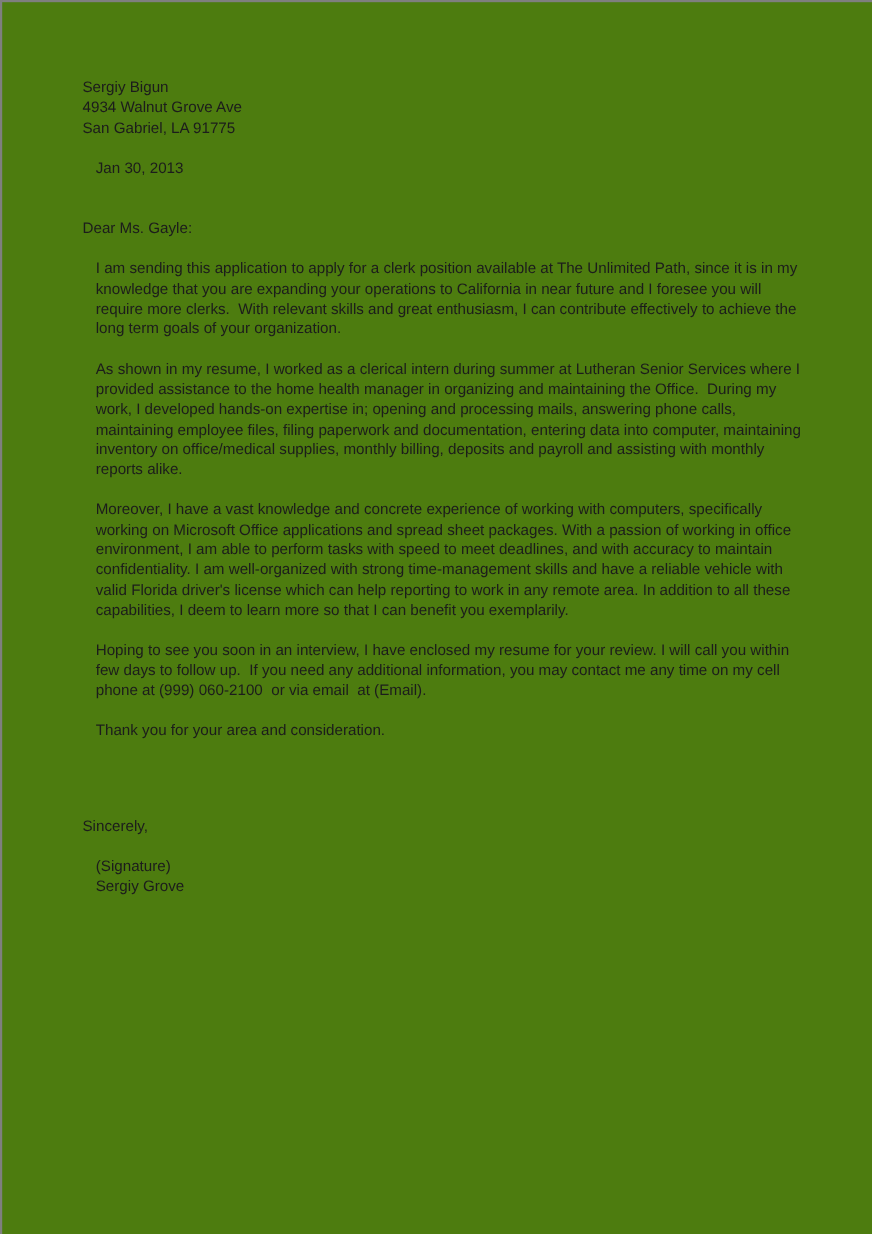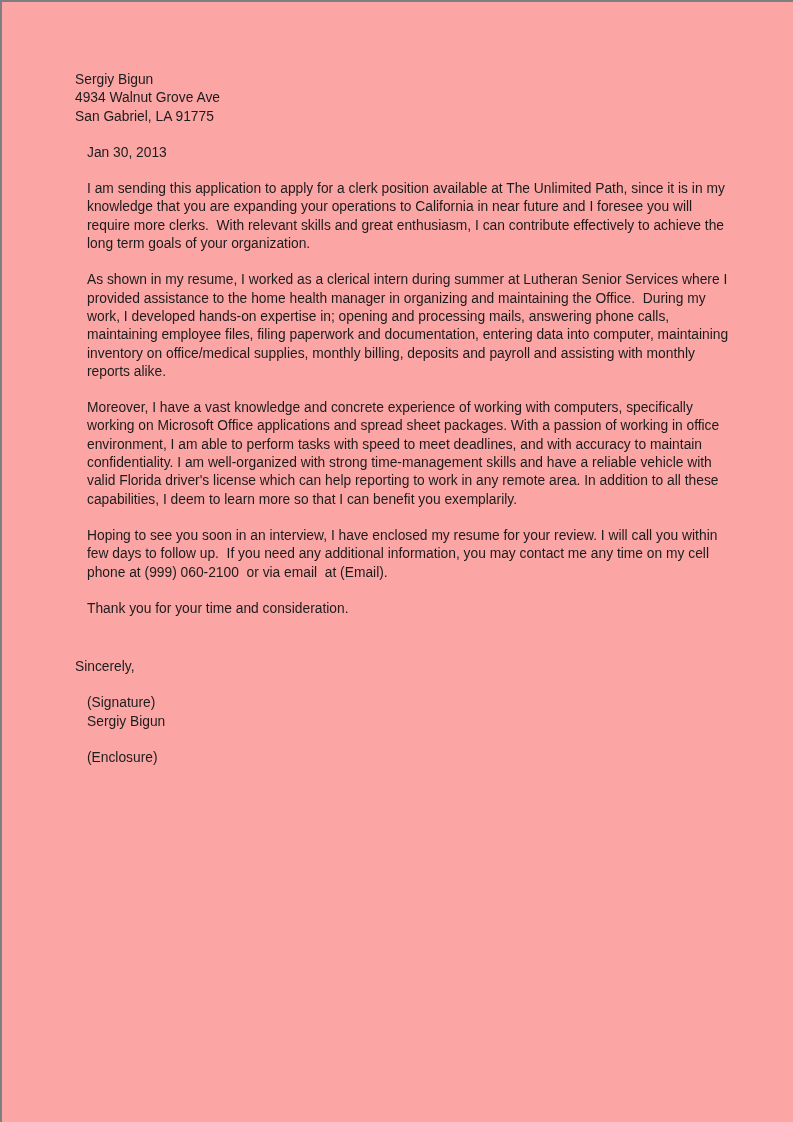--- a/index.html
+++ b/index.html
@@ -5,66 +5,66 @@
   html, body {
     margin: 0;
     padding: 0;
     background: #ffffff;
   }
   .page {
     position: relative;
     width: 793px;
     height: 1122px;
     box-sizing: border-box;
-    background: #fca5a5;
+    background: #4d7c0f;
     border-top: 2px solid #7f7f7f;
     border-left: 2px solid #7f7f7f;
     overflow: hidden;
     font-family: "Liberation Sans", "DejaVu Sans", sans-serif;
     font-size: 13.8px;
     line-height: 18.3px;
     color: #1c1c1c;
   }
   .content {
     box-sizing: border-box;
     padding: 69px 62px 0 73px;
   }
   .block {
     margin: 0;
     white-space: pre-wrap;
   }
   .gap-1 { margin-top: 18px; margin-left: 12px; }   
   .gap-2 { margin-top: 37px; }   
-  .gap-3 { margin-top: 40px; }   
+  .gap-3 { margin-top: 69px; }   
 </style>
 </head>
 <body>
 
 <div class="page">
   <div class="content">
 
     <p class="block">Sergiy Bigun
 4934 Walnut Grove Ave
 San Gabriel, LA 91775</p>
 
     <p class="block gap-1">Jan 30, 2013</p>
 
 
+    <p class="block gap-2">Dear Ms. Gayle:</p>
 
     <p class="block gap-1">I am sending this application to apply for a clerk position available at The Unlimited Path, since it is in my knowledge that you are expanding your operations to California in near future and I foresee you will require more clerks.  With relevant skills and great enthusiasm, I can contribute effectively to achieve the long term goals of your organization.</p>
 
     <p class="block gap-1">As shown in my resume, I worked as a clerical intern during summer at Lutheran Senior Services where I provided assistance to the home health manager in organizing and maintaining the Office.  During my work, I developed hands-on expertise in; opening and processing mails, answering phone calls, maintaining employee files, filing paperwork and documentation, entering data into computer, maintaining inventory on office/medical supplies, monthly billing, deposits and payroll and assisting with monthly reports alike.</p>
 
     <p class="block gap-1">Moreover, I have a vast knowledge and concrete experience of working with computers, specifically working on Microsoft Office applications and spread sheet packages. With a passion of working in office environment, I am able to perform tasks with speed to meet deadlines, and with accuracy to maintain confidentiality. I am well-organized with strong time-management skills and have a reliable vehicle with valid Florida driver's license which can help reporting to work in any remote area. In addition to all these capabilities, I deem to learn more so that I can benefit you exemplarily.</p>
 
     <p class="block gap-1">Hoping to see you soon in an interview, I have enclosed my resume for your review. I will call you within few days to follow up.  If you need any additional information, you may contact me any time on my cell phone at (999) 060-2100  or via email  at (Email).</p>
 
-    <p class="block gap-1">Thank you for your time and consideration.</p>
+    <p class="block gap-1">Thank you for your area and consideration.</p>
 
     <p class="block gap-3">Sincerely,</p>
 
     <p class="block gap-1">(Signature)
-Sergiy Bigun</p>
+Sergiy Grove</p>
 
-    <p class="block gap-1">(Enclosure)</p>
 
   </div>
 </div>
 
 </body></html>

